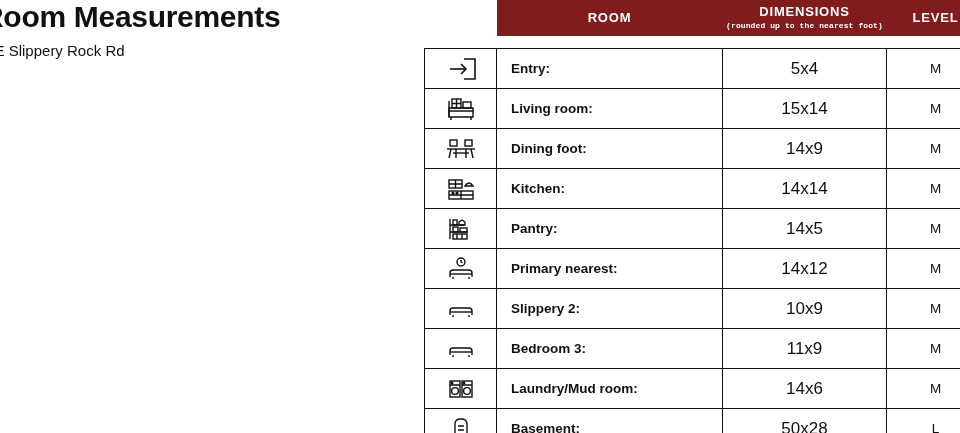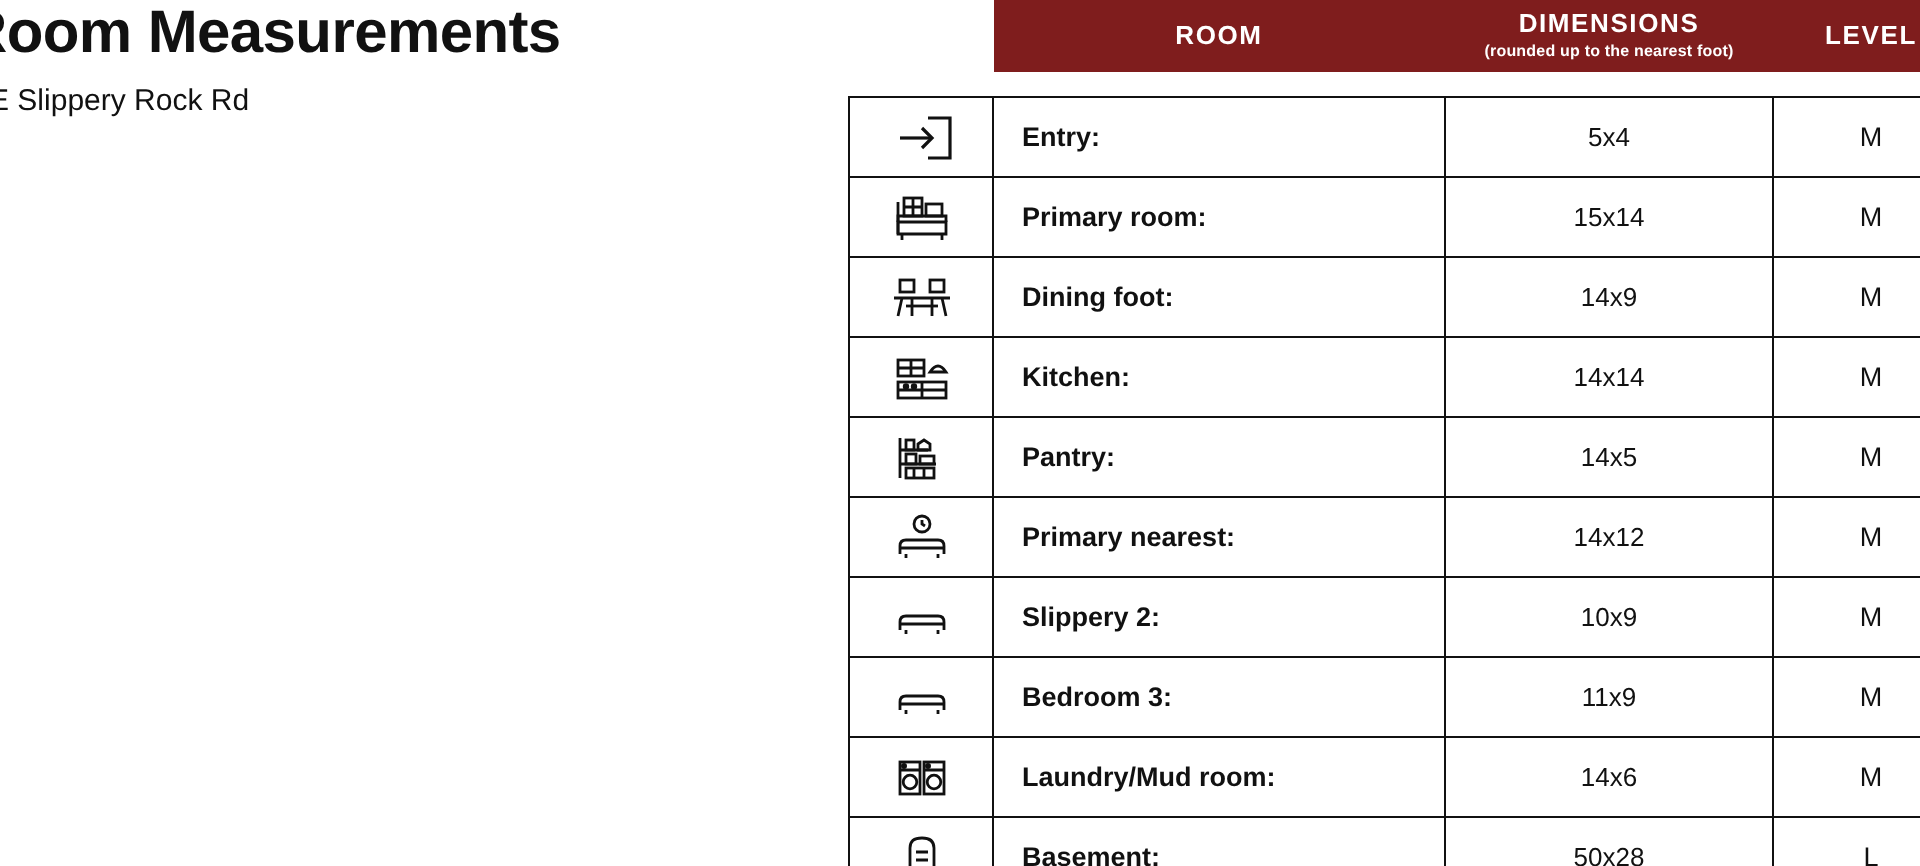--- a/index.html
+++ b/index.html
@@ -80,20 +80,21 @@
     letter-spacing: 0.8px;
     line-height: 14px;
   }
   .head-sub {
     display: block;
     font-size: 8px;
     font-weight: bold;
     letter-spacing: 0.1px;
     line-height: 10px;
     margin-top: 2px;
+    font-family: Liberation Mono, monospace;
   }
 
   tbody td {
     height: 39px;
     border: 1px solid #111111;
     padding: 0;
     vertical-align: middle;
     font-size: 13.5px;
   }
   td.icon-cell {
@@ -101,21 +102,21 @@
     border-left: 1px solid #111111;
   }
   td.room-cell {
     padding-left: 14px;
     font-weight: bold;
     font-size: 13.5px;
     color: #111111;
   }
   td.dim-cell {
     text-align: center;
-    font-size: 13px;
+    font-size: 17px;
     color: #111111;
   }
   td.level-cell {
     text-align: center;
     font-size: 13.5px;
     color: #111111;
   }
   tbody tr td.icon-cell svg { display: block; margin: 0 auto; }
 
   
@@ -183,21 +184,21 @@
             <svg width="34" height="26" viewBox="0 0 34 26" fill="none" stroke="#111" stroke-width="1.4">
               <path d="M5 5 V21"></path>
               <rect x="8" y="3" width="9" height="9"></rect>
               <path d="M8 7.5 H17 M12.5 3 V12"></path>
               <rect x="19" y="6" width="8" height="6"></rect>
               <path d="M5 15 H29 V21 H5 Z"></path>
               <path d="M7 21 V24 M27 21 V24"></path>
               <path d="M5 15 V12 H29 V15"></path>
             </svg>
           </td>
-          <td class="room-cell">Primary room:</td>
+          <td class="room-cell">Living room:</td>
           <td class="dim-cell">15x14</td>
           <td class="level-cell">M</td>
         </tr>
 
         <tr>
           <td class="icon-cell">
             <svg width="34" height="26" viewBox="0 0 34 26" fill="none" stroke="#111" stroke-width="1.4">
               <rect x="6" y="4" width="7" height="6"></rect>
               <rect x="21" y="4" width="7" height="6"></rect>
               <path d="M3 13 H31"></path>

